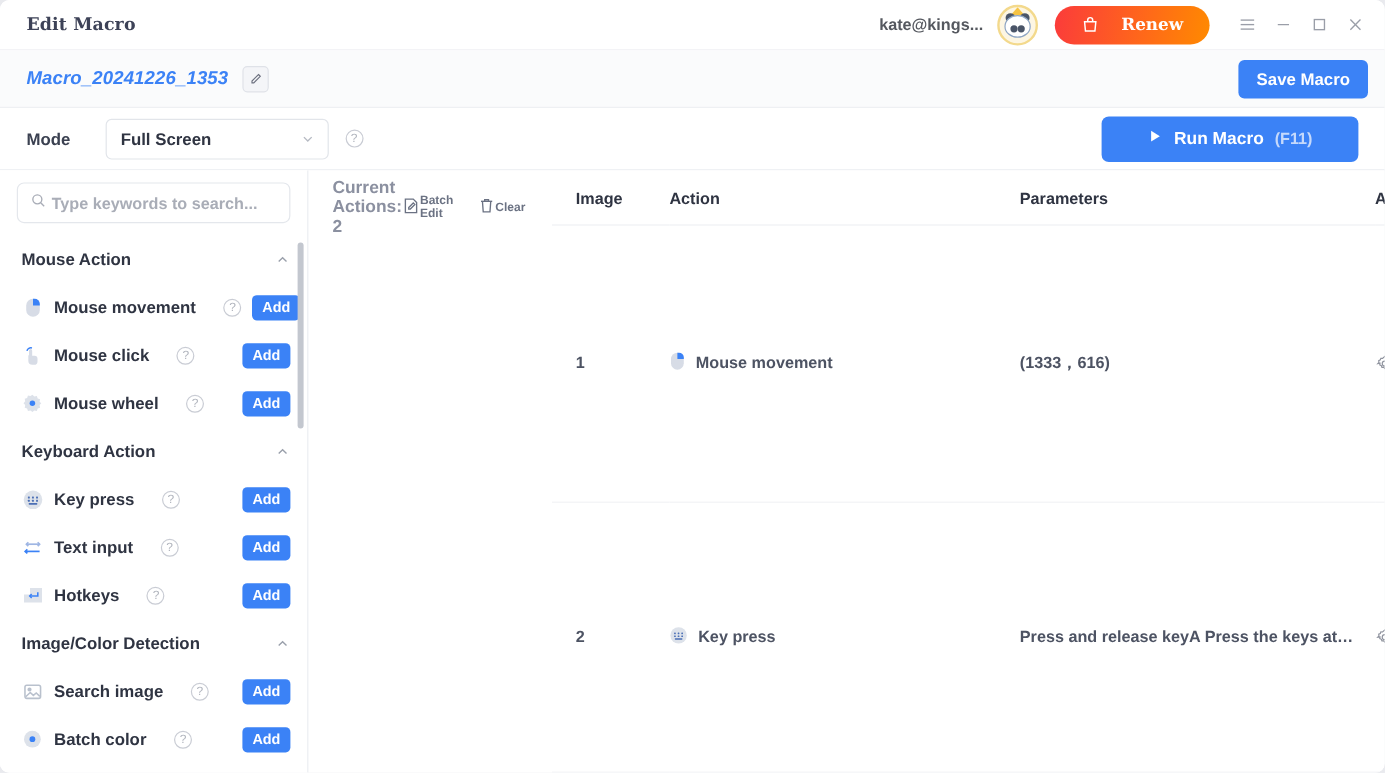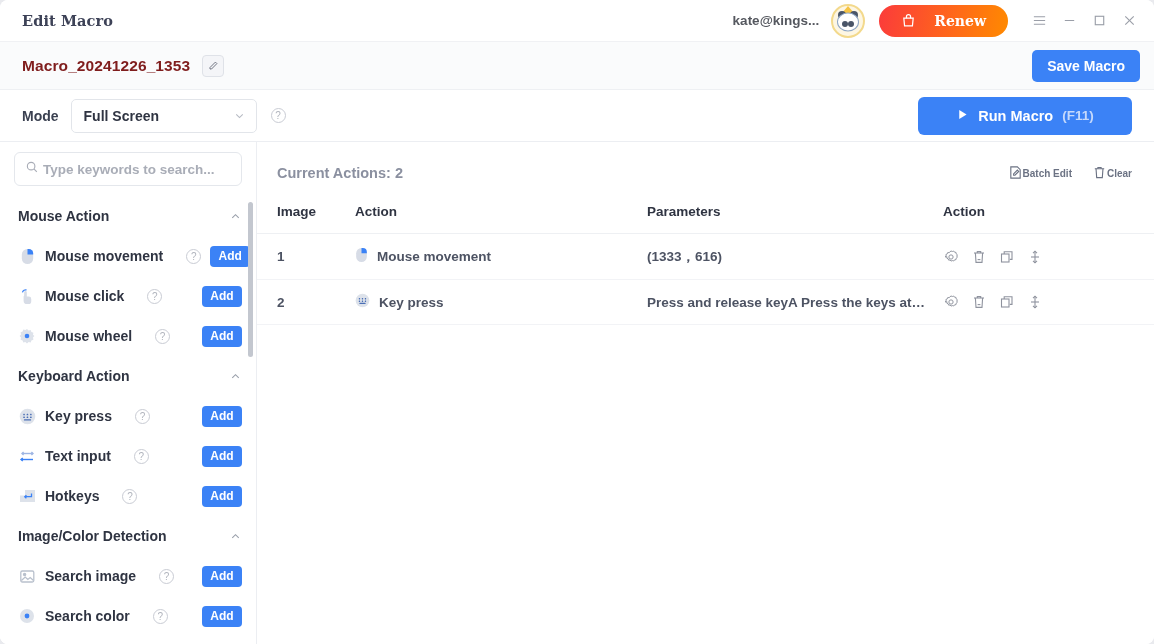--- a/index.html
+++ b/index.html
@@ -121,22 +121,23 @@
     height: 48px;
     display: flex;
     align-items: center;
     padding: 0 14px 0 22px;
     background: #fafbfc;
     border-bottom: 1px solid #eef0f3;
   }
   .macro-name {
     font-size: 15.5px;
     font-weight: bold;
-    color: #7f1d1d;
+    color: #3b82f6;
     letter-spacing: .1px;
+    font-style: italic;
   }
   .edit-name-icon {
     width: 22px; height: 22px;
     margin-left: 12px;
     border: 1px solid #dfe2e8;
     border-radius: 4px;
     background: #f4f5f8;
     display: flex; align-items: center; justify-content: center;
     cursor: pointer;
     color: #6e7280;
@@ -161,21 +162,21 @@
     display: flex;
     align-items: center;
     padding: 0 22px 0 22px;
     background: #ffffff;
     border-bottom: 1px solid #eceef2;
   }
   .mode-label {
     font-size: 14px;
     font-weight: bold;
     color: #3b4151;
-    margin-right: 12px;
+    margin-right: 29px;
   }
   .mode-select {
     width: 186px; height: 34px;
     border: 1px solid #e2e5ea;
     border-radius: 5px;
     background: #fff;
     display: flex;
     align-items: center;
     padding: 0 10px 0 12px;
     font-size: 14px;
@@ -307,22 +308,22 @@
     border-radius: 3px;
     background: #c3c7cf;
     cursor: pointer;
   }
 
   
   .main {
     flex: 1 1 auto;
     min-width: 0;
     display: flex;
-    flex-direction: column;
     padding: 8px 0 0 0;
+    justify-content: space-between;
   }
   .main-head {
     height: 46px;
     flex: 0 0 46px;
     display: flex;
     align-items: center;
     padding: 0 22px 0 20px;
   }
   .cur-actions {
     font-size: 14.5px;
@@ -604,21 +605,21 @@
           <span class="add-btn">Add</span>
         </div>
 
         <div class="act-row">
           <span class="act-ico">
             <svg width="16" height="16" viewBox="0 0 16 16">
               <circle cx="8" cy="8" r="7" fill="#dde2ea"></circle>
                 <circle cx="8" cy="8" r="2.4" fill="#3b82f6"></circle>
             </svg>
           </span>
-          <span class="act-label">Search color</span>
+          <span class="act-label">Batch color</span>
           <span class="help-icon">?</span>
           <span class="add-btn">Add</span>
         </div>
 
       </div>
 
       <div class="sb-scrollbar"></div>
     </div>
 
     <div class="main">

